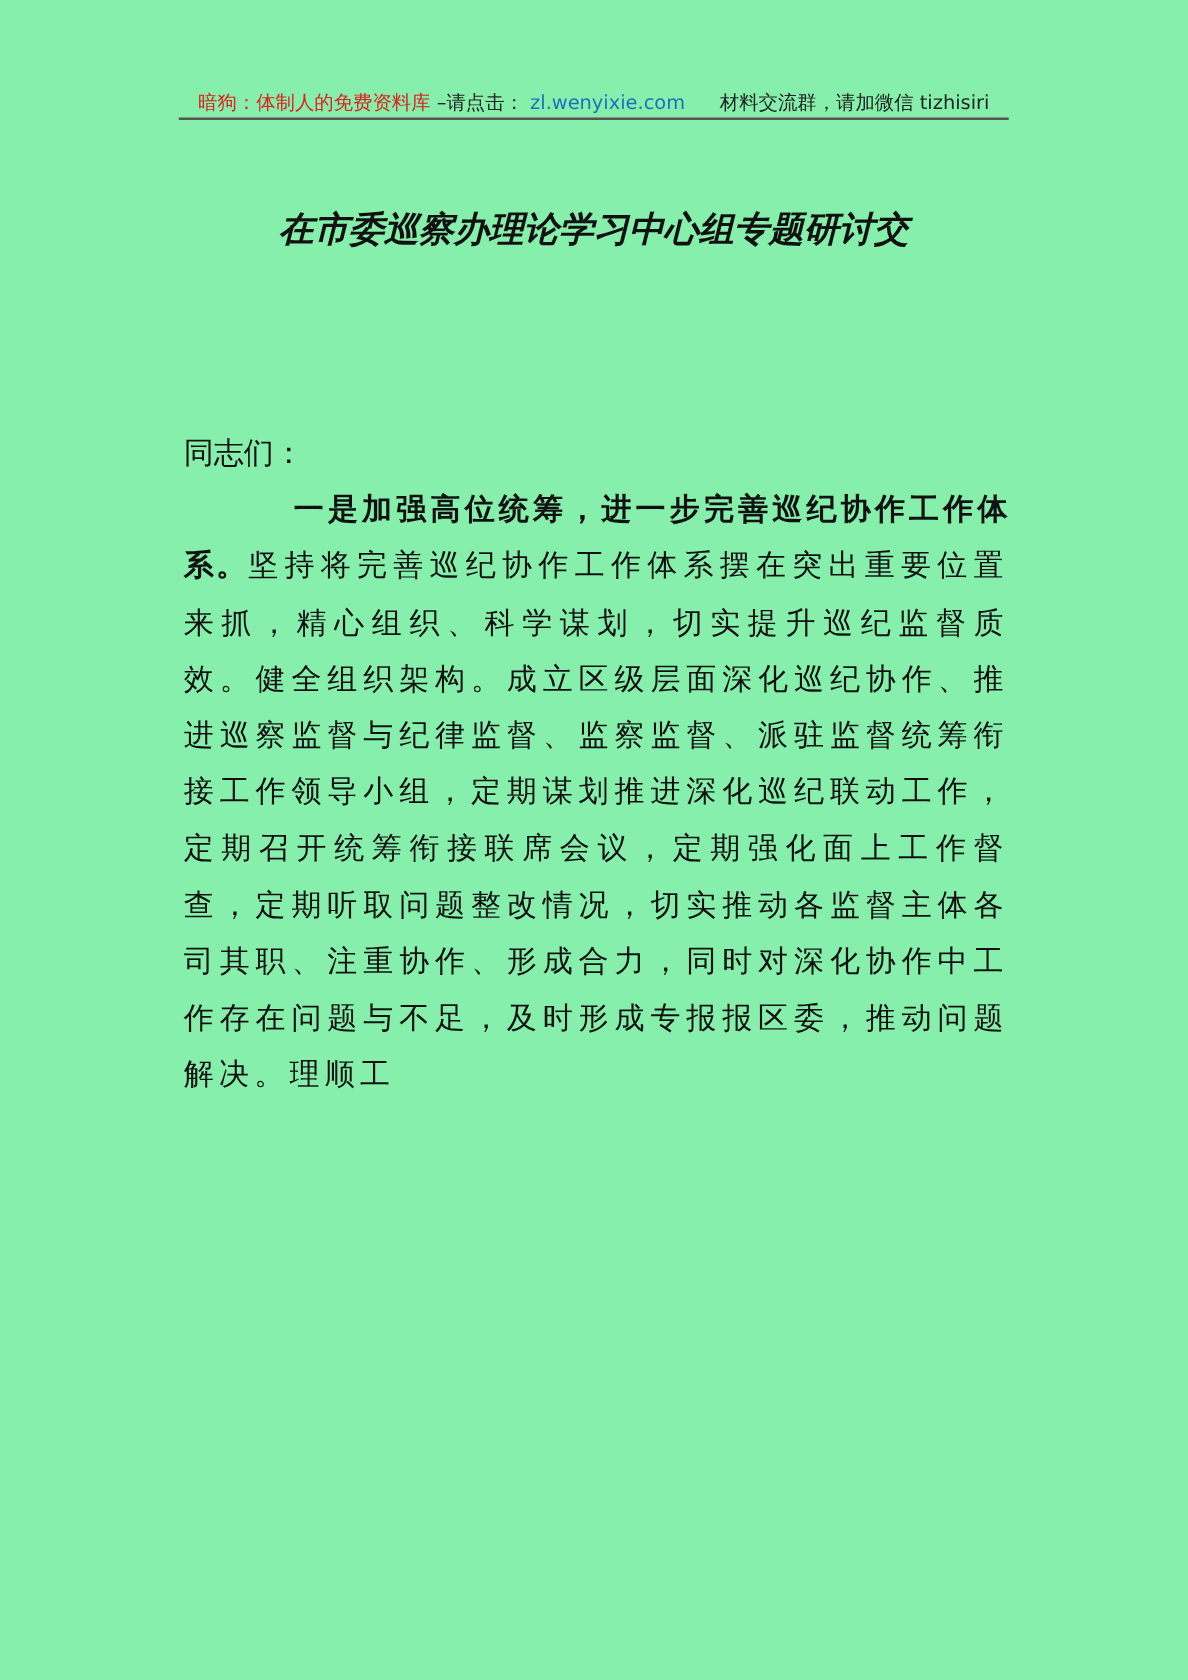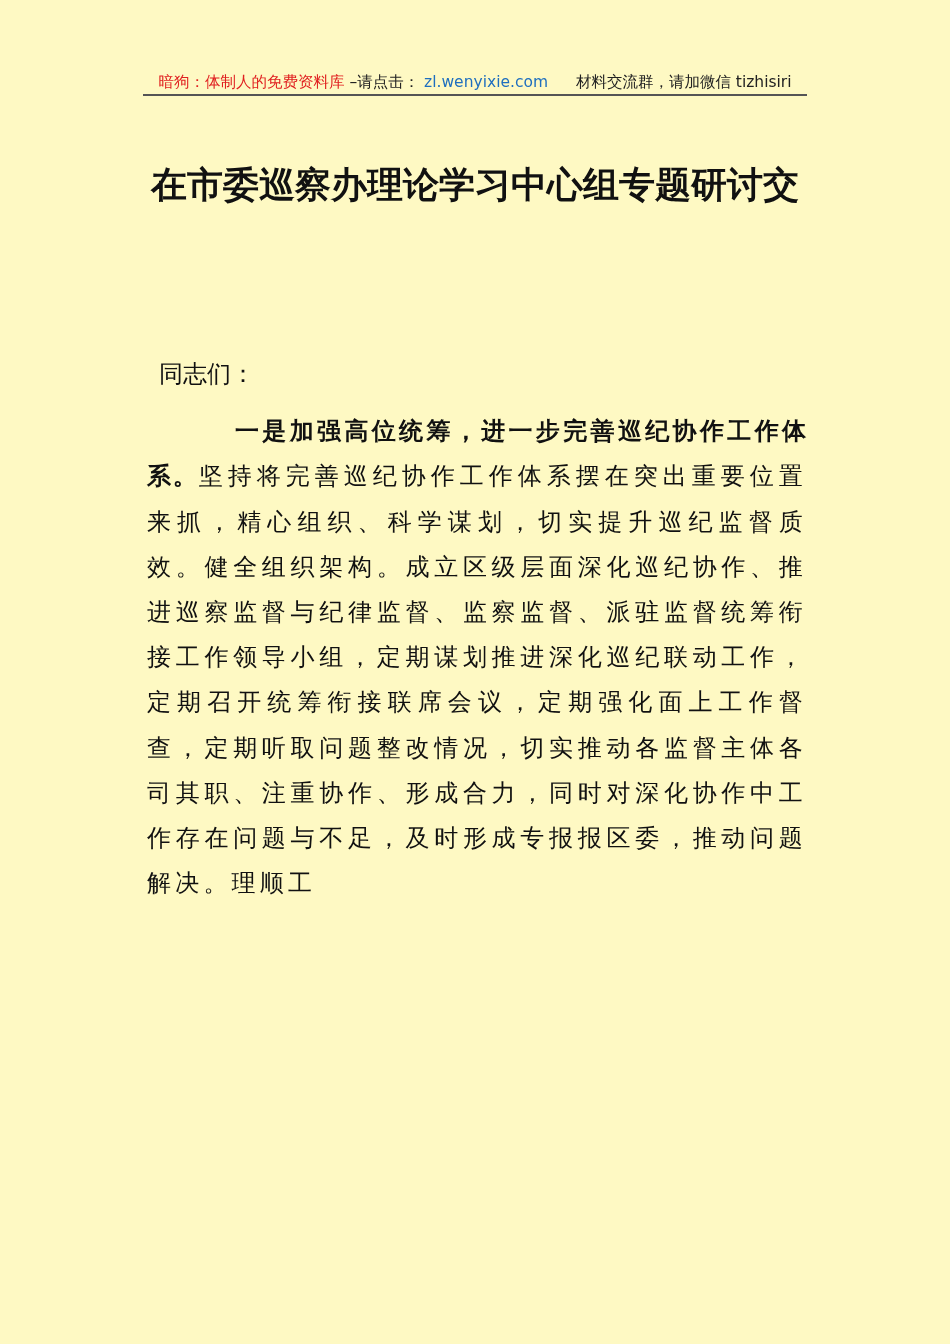--- a/index.html
+++ b/index.html
@@ -1,42 +1,42 @@
 <!DOCTYPE html>
 <html><head>
   <meta charset="utf-8">
   <style>
     html, body { margin: 0; padding: 0; background: #ffffff; }
     body { width: 950px; height: 1344px; position: relative; overflow: hidden; }
-    .page { position: absolute; left: 0; top: 0; width: 950px; height: 1344px; background: #fef9c3; }
+    .page { position: absolute; left: 0; top: 0; width: 950px; height: 1344px; background: #86efac; }
     .header {
       position: absolute; left: 143px; top: 70px; width: 664px; height: 24px;
       font-family: "DejaVu Sans", "Liberation Sans", sans-serif; font-size: 15.5px;
       line-height: 24px; white-space: nowrap; text-align: center;
       border-bottom: 2px solid #555;
     }
     .header .red { color: #e02020; }
     .header .dark { color: #222; }
     .header .link { color: #1f6fbf; text-decoration: none; }
     .header .gap { display: inline-block; width: 18px; }
     .title {
       position: absolute; left: 140px; width: 670px; text-align: center;
       font-family: "DejaVu Serif", "Liberation Serif", serif; font-weight: bold;
-      font-size: 36px; color: #111; letter-spacing: 0px; line-height: 44px;
+      font-size: 28px; color: #111; letter-spacing: 0px; line-height: 44px; font-style: italic;
     }
     .title.l1 { top: 162px; }
     .title.l2 { top: 242px; }
     .body-text {
       position: absolute; left: 147px; top: 340px; width: 660px;
       font-family: "DejaVu Sans", "Liberation Sans", sans-serif; font-size: 24px;
       color: #111; line-height: 45.2px; text-align: justify;
       text-align-last: left;
     }
     .body-text p { margin: 0; }
-    .body-text .salute { margin: 12px; }
+    .body-text .salute { margin: 0; }
     .body-text .indent { text-indent: 48px; letter-spacing: 4.2px; }
     .body-text .indent .bold { font-weight: bold; letter-spacing: 1px; margin-left: 40px; }
   </style>
 </head>
 <body>
 
 <div class="page">
 
   <div class="header">
     <span class="red">暗狗：体制人的免费资料库</span>

